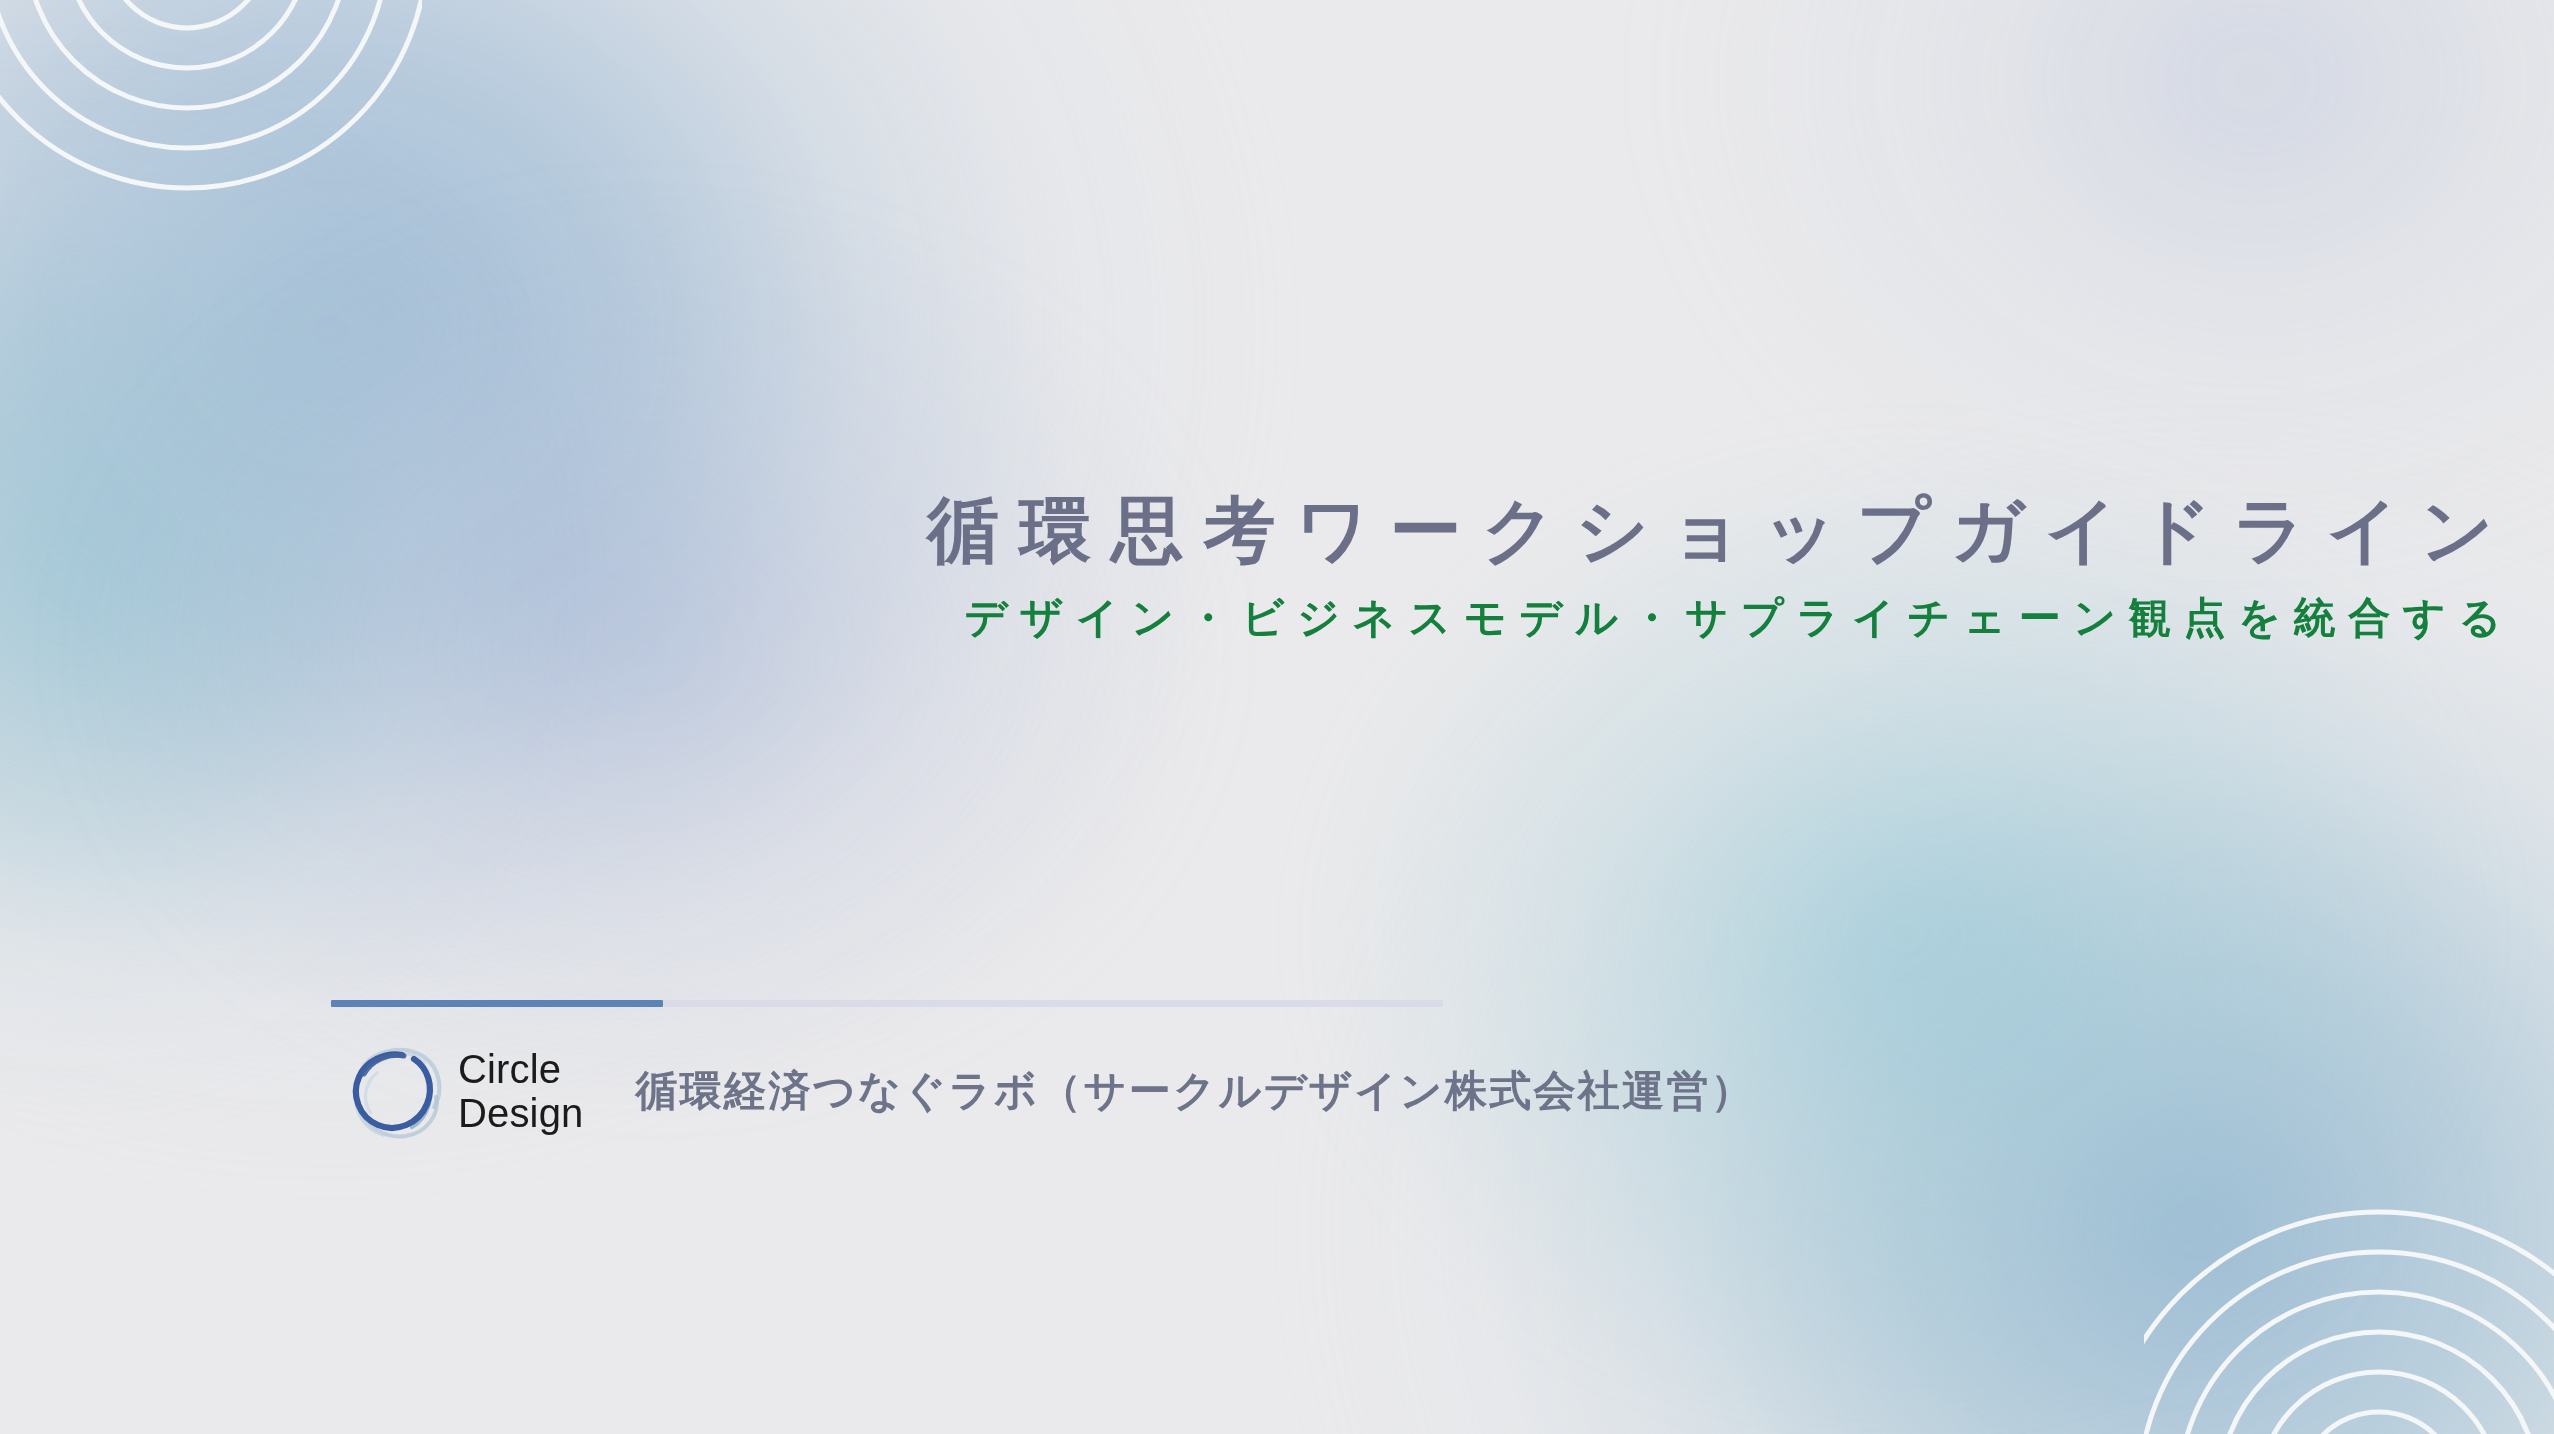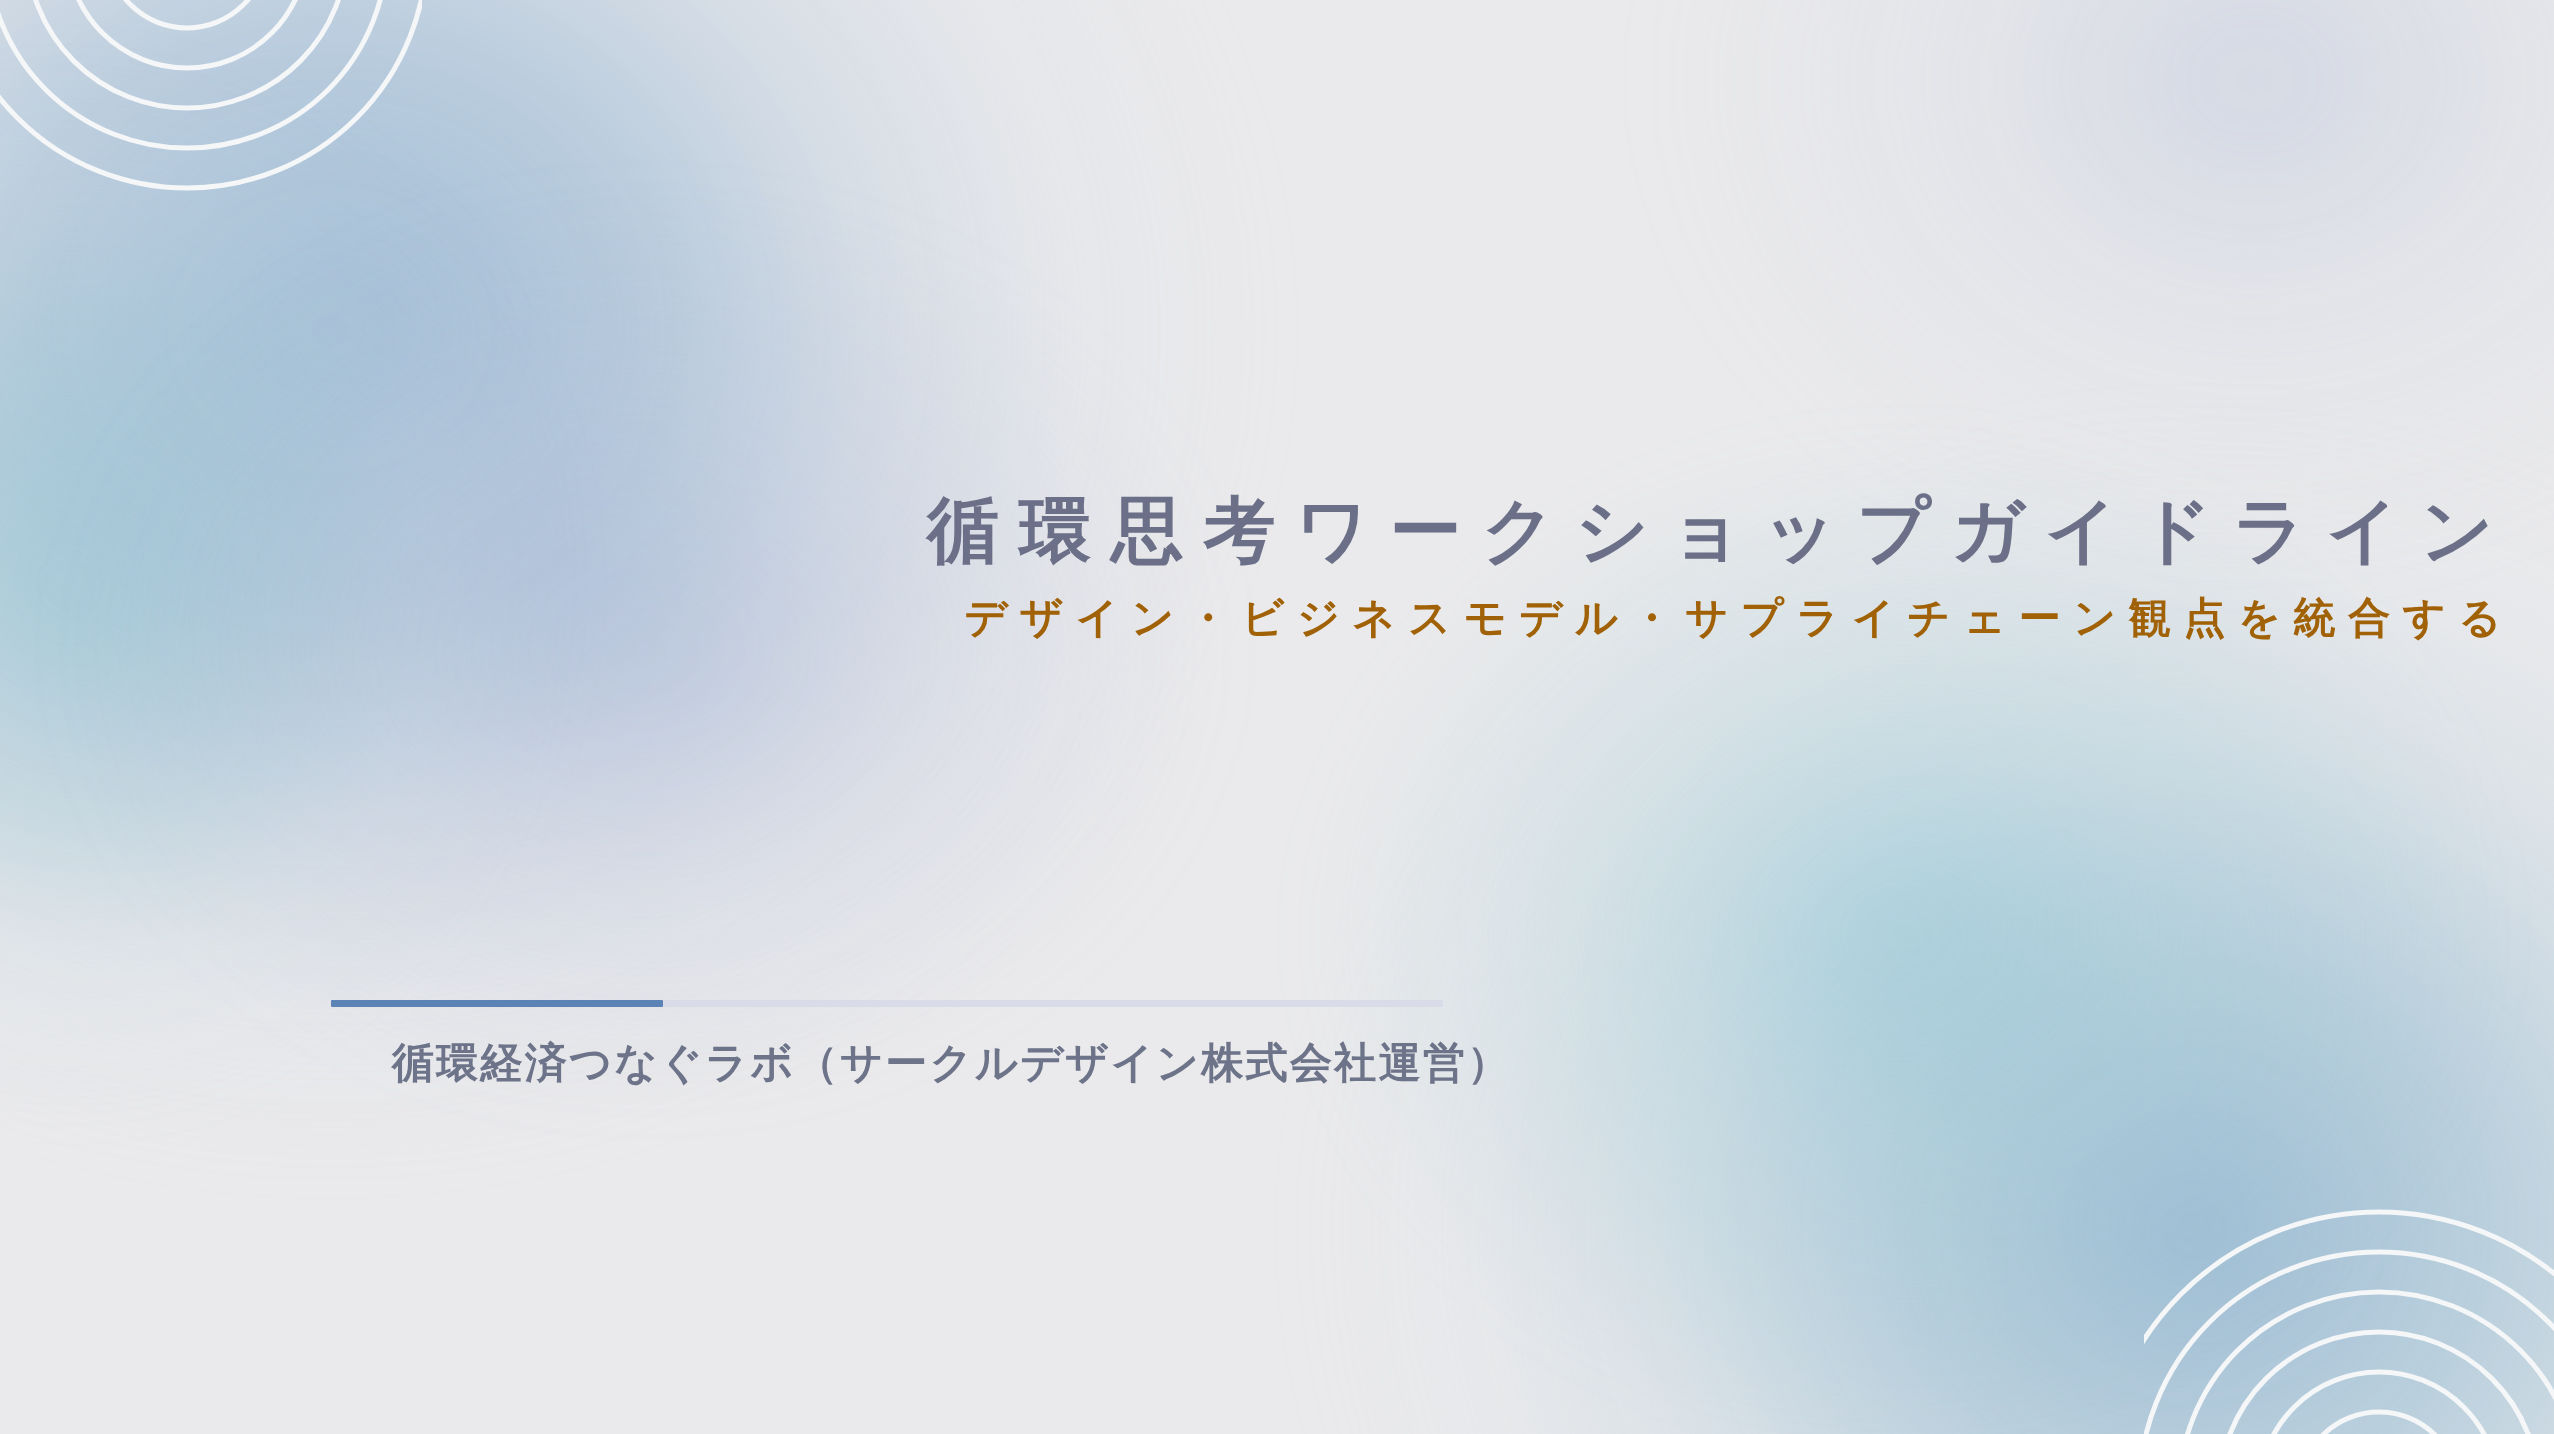--- a/index.html
+++ b/index.html
@@ -137,21 +137,21 @@
     white-space: nowrap;
     padding-right: 0;
   }
 
   #slide-subtitle {
     margin: 18px 0 0 0;
     font-size: 42px;
     font-weight: 700;
     letter-spacing: 0.30em;
     line-height: 1.3;
-    color: #a16207;
+    color: #15803d;
     white-space: nowrap;
   }
 
   
   #divider {
     position: absolute;
     left: 331px;
     top: 1000px;
     width: 1112px;
     height: 7px;
@@ -257,19 +257,43 @@
       <p id="slide-subtitle">デザイン・ビジネスモデル・サプライチェーン観点を統合する</p>
     </div>
 
     <div id="divider">
       <span id="divider-accent"></span>
       <span id="divider-track"></span>
     </div>
 
     <div id="brand-row">
 
+      <div id="brand-logo">
+
+        <span id="logo-mark">
+          <svg width="112" height="112" viewBox="0 0 112 112" fill="none" xmlns="http://www.w3.org/2000/svg">
+
+            <path d="M22 34 C32 16, 64 8, 84 22 C100 33, 104 56, 94 72" stroke="#b9cbd9" stroke-width="4.2" fill="none" stroke-linecap="round" opacity="0.85"></path>
+            <path d="M96 62 C100 80, 86 98, 66 101 C45 104, 26 92, 20 74" stroke="#aec3d4" stroke-width="4" fill="none" stroke-linecap="round" opacity="0.7"></path>
+            <path d="M30 26 C46 14, 70 14, 84 28" stroke="#c6d6e1" stroke-width="3.4" fill="none" stroke-linecap="round" opacity="0.8"></path>
+            <path d="M88 44 C94 62, 88 82, 72 92" stroke="#8fb0c9" stroke-width="4.4" fill="none" stroke-linecap="round" opacity="0.85"></path>
+            <path d="M16 60 C14 78, 26 95, 44 100" stroke="#c2d3de" stroke-width="3.6" fill="none" stroke-linecap="round" opacity="0.75"></path>
+
+            <path d="M74 24 C88 33, 94 52, 87 69 C79 89, 56 98, 38 90 C19 82, 11 60, 19 42 C26 26, 45 17, 62 20" stroke="#3b5ca0" stroke-width="6.2" fill="none" stroke-linecap="round"></path>
+            <path d="M64 21 C49 18, 32 25, 24 39" stroke="#42639f" stroke-width="5" fill="none" stroke-linecap="round" opacity="0.9"></path>
+
+            <path d="M31 78 C22 66, 24 48, 37 38" stroke="#cfdbe4" stroke-width="3.4" fill="none" stroke-linecap="round" opacity="0.9"></path>
+          </svg>
+        </span>
+
+        <span id="logo-wordmark">
+          <span id="logo-word-circle">Circle</span>
+          <span id="logo-word-design">Design</span>
+        </span>
+
+      </div>
 
       <div id="org-name">循環経済つなぐラボ（サークルデザイン株式会社運営）</div>
 
     </div>
 
   </div>
 </div>
 
 </body></html>

